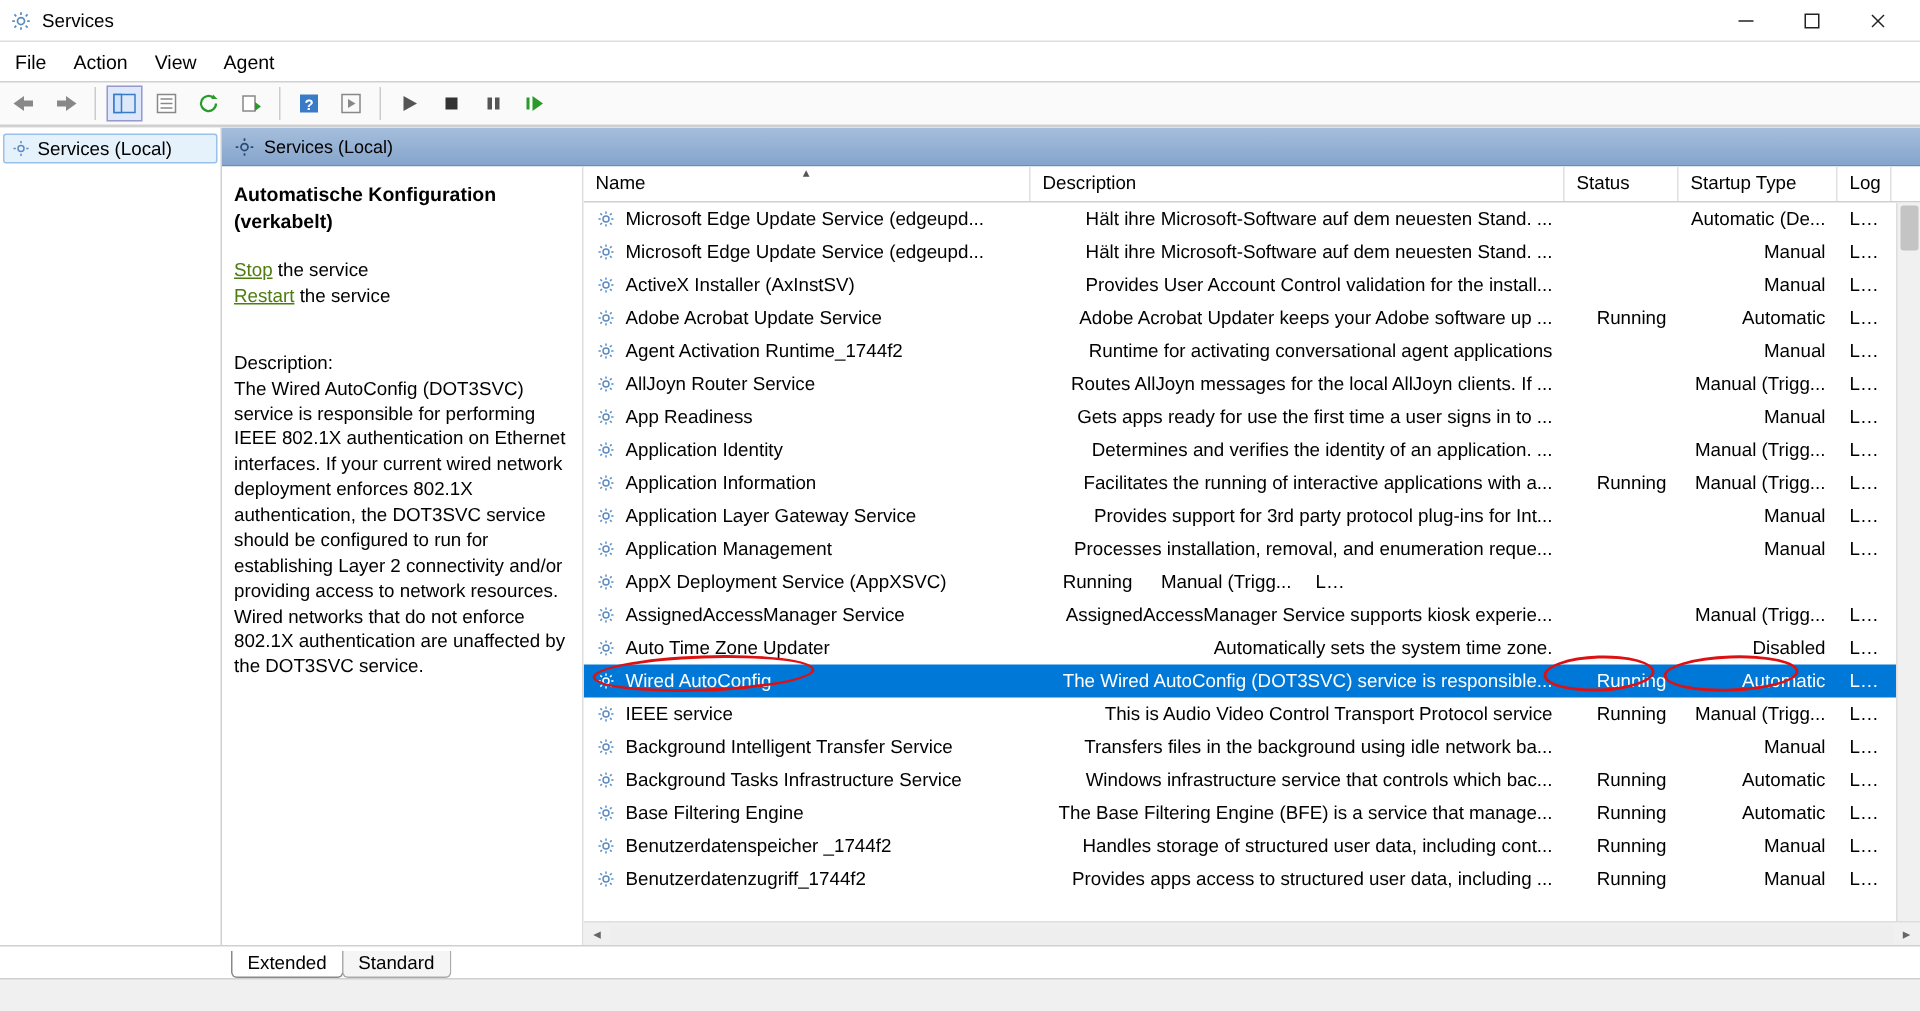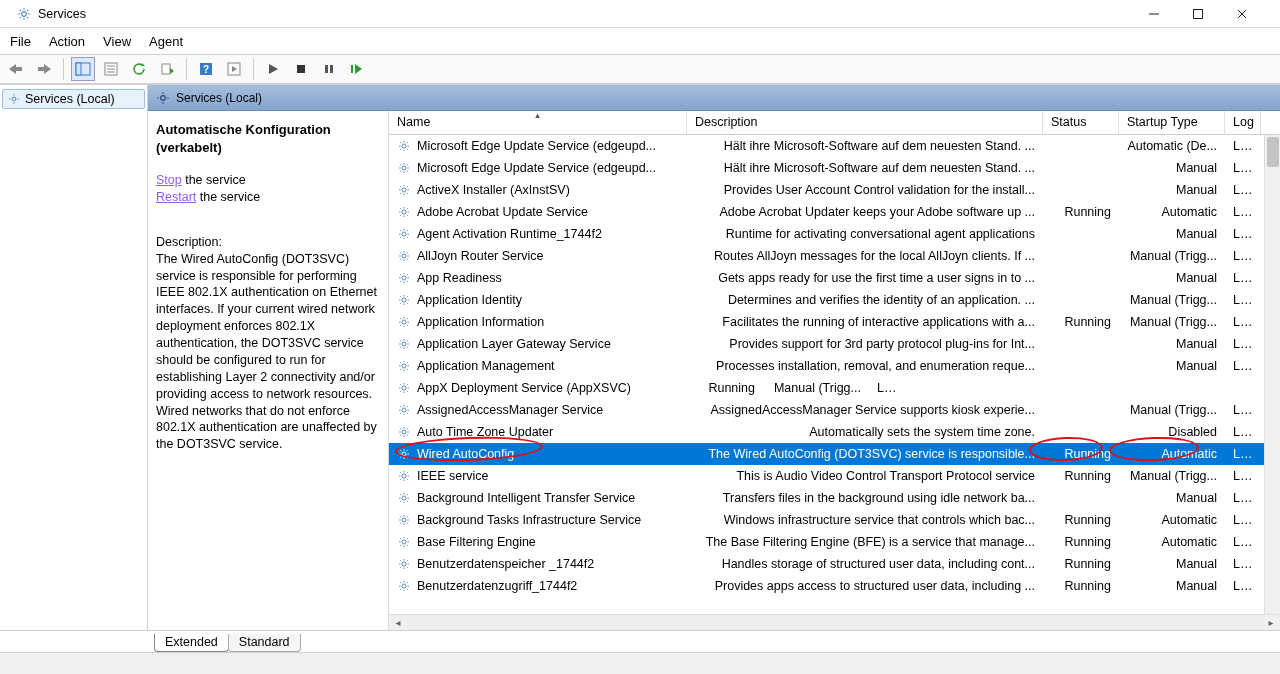--- a/index.html
+++ b/index.html
@@ -13,21 +13,21 @@
     height: 674px;
     overflow: hidden;
     display: flex;
     flex-direction: column;
   }
   
   .titlebar {
     height: 28px;
     display: flex;
     align-items: center;
-    padding: 0 16px;
+    padding: 0 6px;
     border-bottom: 1px solid #ddd;
   }
   .titlebar .gear {
     width: 16px; height:16px; margin-right:6px;
     display:flex;align-items:center;justify-content:center;
   }
   .titlebar .title { flex:0 0 auto; font-size:12.5px; }
   .titlebar .spacer { flex:1; }
   .winbtn { width:44px; height:28px; display:flex;align-items:center;justify-content:center; }
   .winbtn svg { stroke:#222; }
@@ -104,21 +104,21 @@
   }
   
   .desc-panel {
     width:240px;
     padding:10px 8px 4px 8px;
     font-size:12.5px;
     line-height:1.35;
     overflow:hidden;
   }
   .desc-panel .svc-title { font-weight:600; margin-bottom:16px; font-size:13px;}
-  .desc-panel a { color:#8b5cf6; text-decoration:underline;margin-top:12px; }
+  .desc-panel a { color:#4d7c0f; text-decoration:underline;margin-top:12px; }
   .desc-sep { height:14px; }
   
   .listwrap {
     flex:1;
     border-left:1px solid #ddd;
     display:flex;
     flex-direction:column;
     overflow:hidden;
     position:relative;
   }

